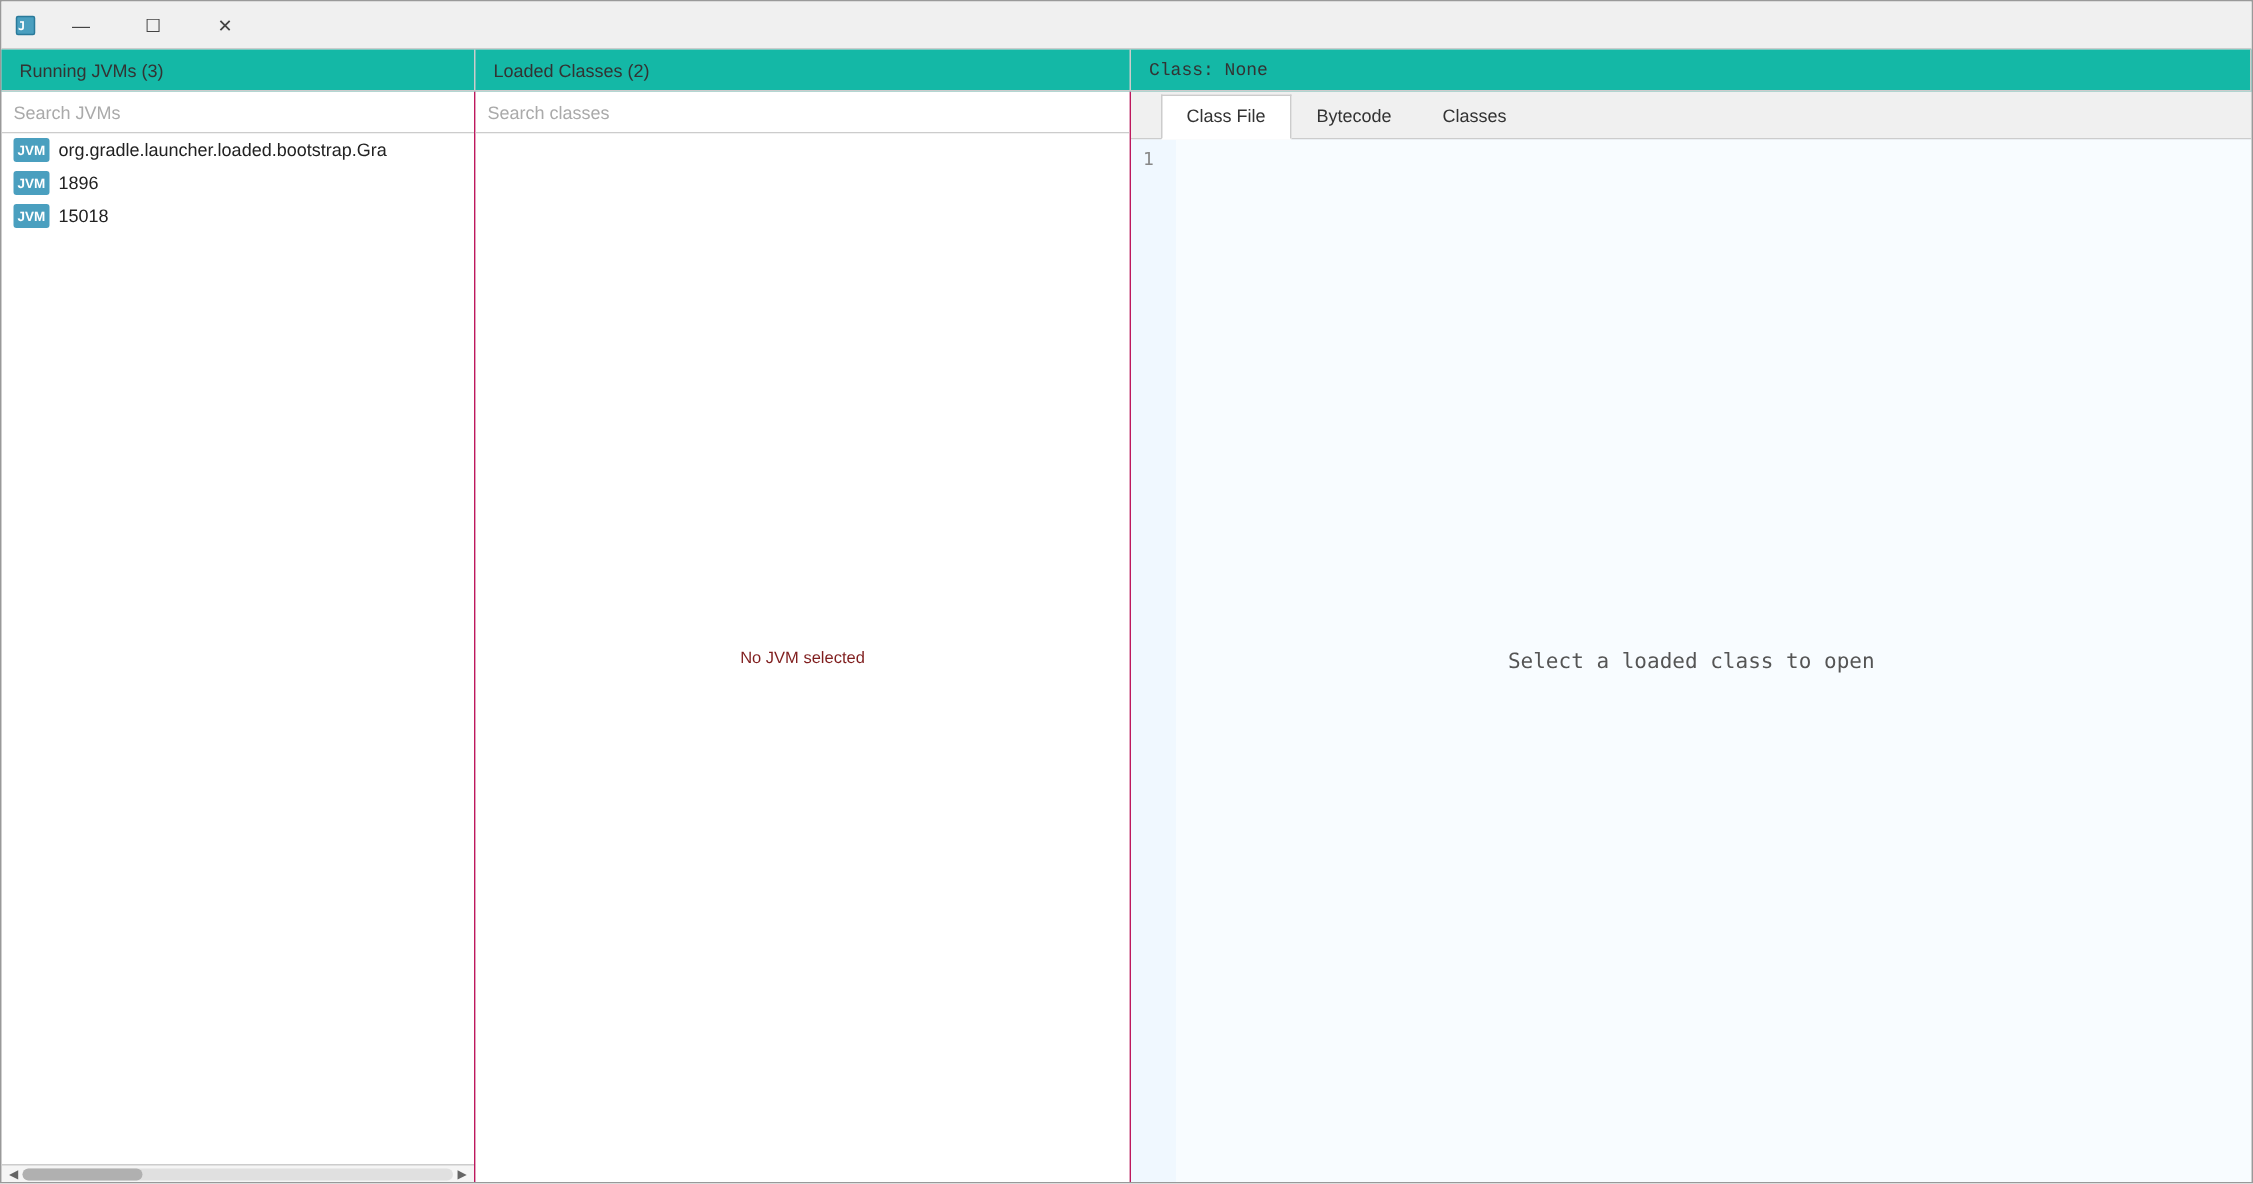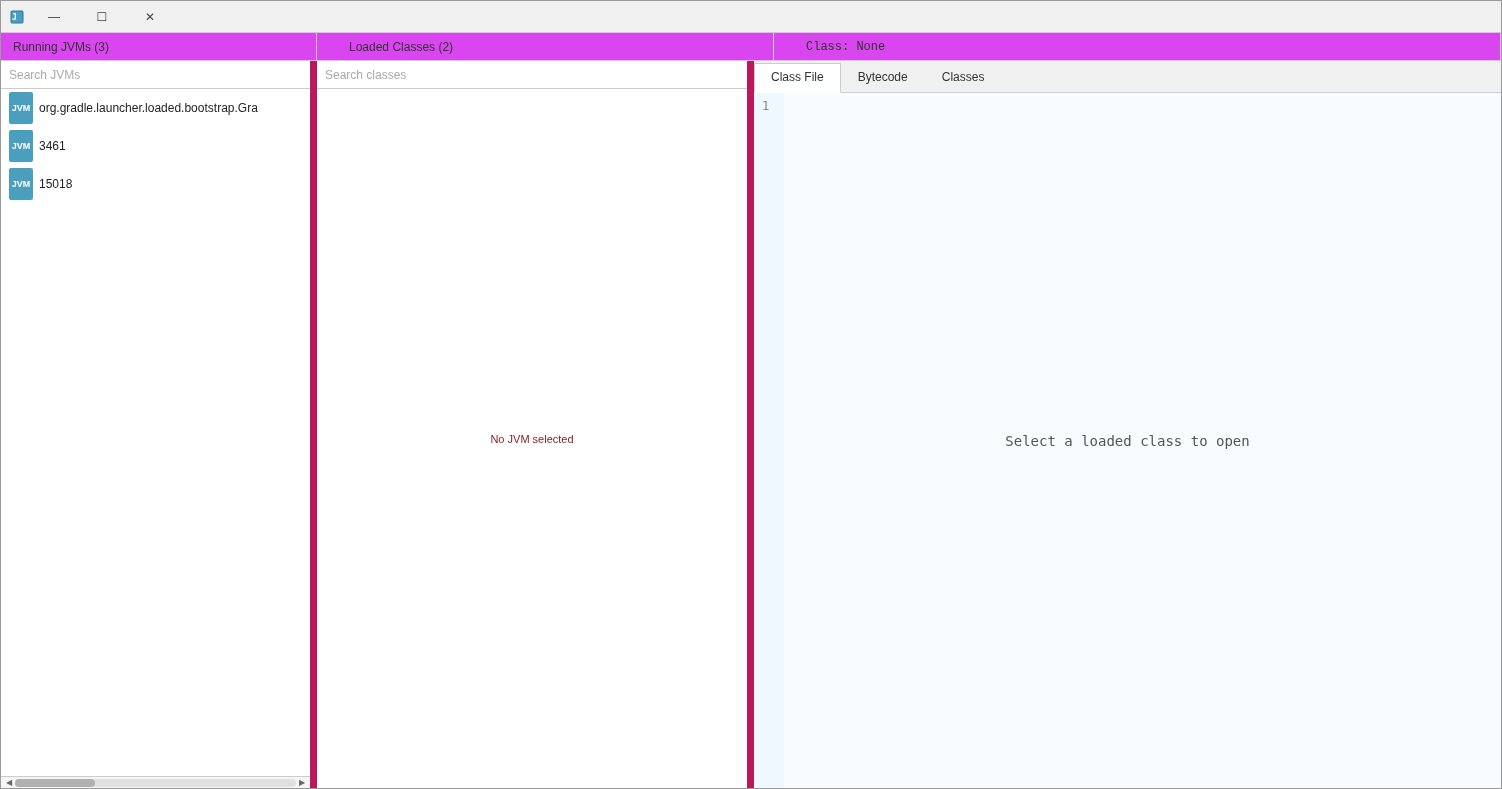--- a/index.html
+++ b/index.html
@@ -71,23 +71,22 @@
       font-size: 12px;
       color: #444;
       background: transparent;
       border: none;
     }
 
     .section-headers {
       display: flex;
       height: 28px;
       border-bottom: 1px solid #ccc;
-      background: #d946ef;
-      flex-shrink: 0;
-      gap: 20px;
+      background: #14b8a6;
+      flex-shrink: 0;
     }
 
     .section-header {
       padding: 4px 12px;
       font-size: 12px;
       color: #333;
       border-right: 1px solid #ccc;
       display: flex;
       align-items: center;
       font-weight: normal;
@@ -108,21 +107,21 @@
 
     .main-content {
       display: flex;
       flex: 1;
       overflow: hidden;
     }
 
     .panel {
       display: flex;
       flex-direction: column;
-      border-right: 7px solid #be185d;
+      border-right: 1px solid #be185d;
       overflow: hidden;
     }
 
     .panel.jvm-panel {
       width: 316px;
       flex-shrink: 0;
     }
 
     .panel.classes-panel {
       width: 437px;
@@ -163,21 +162,21 @@
       align-items: center;
       padding: 3px 8px;
       font-size: 12px;
       color: #222;
       cursor: pointer;
       white-space: nowrap;
     }
 
     .jvm-badge {
       width: 24px;
-      height: 32px;
+      height: 16px;
       background: #4a9fbf;
       color: white;
       font-size: 9px;
       font-weight: bold;
       display: flex;
       align-items: center;
       justify-content: center;
       margin-right: 6px;
       border-radius: 2px;
       flex-shrink: 0;
@@ -191,20 +190,21 @@
       color: #7f1d1d;
       font-size: 11px;
     }
 
     .tabs-bar {
       display: flex;
       height: 32px;
       background: #f0f0f0;
       border-bottom: 1px solid #ccc;
       flex-shrink: 0;
+      padding-left: 20px;
     }
 
     .tab {
       padding: 6px 16px;
       font-size: 12px;
       color: #333;
       cursor: pointer;
       border: 1px solid transparent;
       border-bottom: none;
       margin-top: 2px;
@@ -333,21 +333,21 @@
 
     <div class="panel jvm-panel">
       <input class="search-box" type="text" placeholder="Search JVMs" style="">
       <div class="list-area">
         <div class="list-item">
           <div class="jvm-badge">JVM</div>
           <span>org.gradle.launcher.loaded.bootstrap.Gra</span>
         </div>
         <div class="list-item">
           <div class="jvm-badge">JVM</div>
-          <span>3461</span>
+          <span>1896</span>
         </div>
         <div class="list-item">
           <div class="jvm-badge">JVM</div>
           <span>15018</span>
         </div>
       </div>
       <div class="scrollbar-area">
         <div class="scrollbar-arrow">◀</div>
         <div class="scrollbar-track">
           <div class="scrollbar-thumb"></div>

